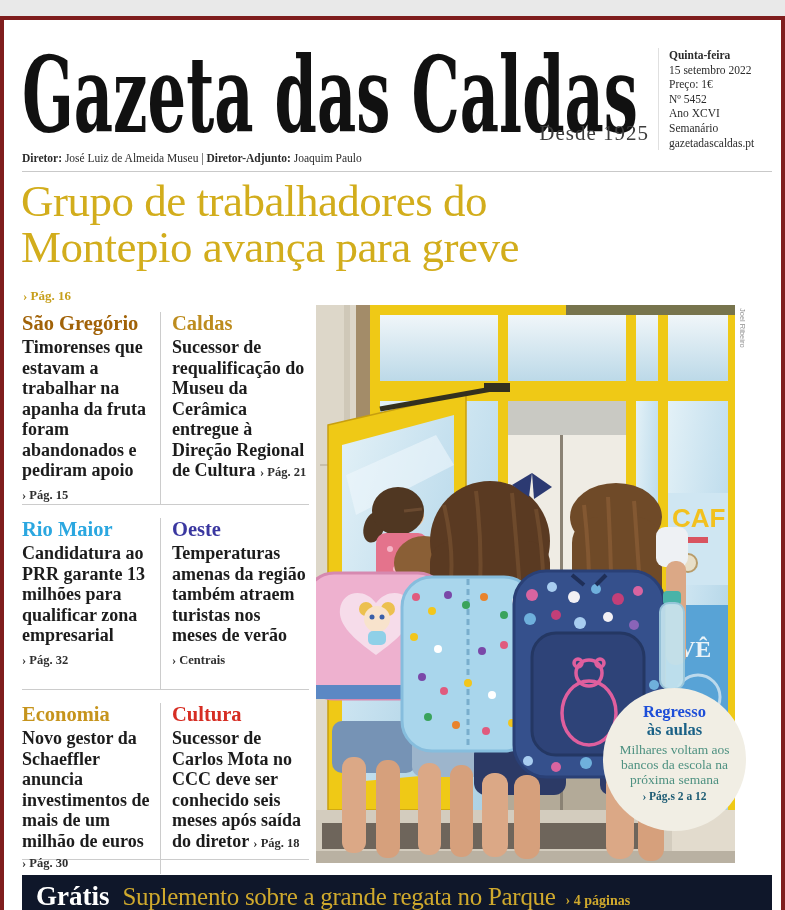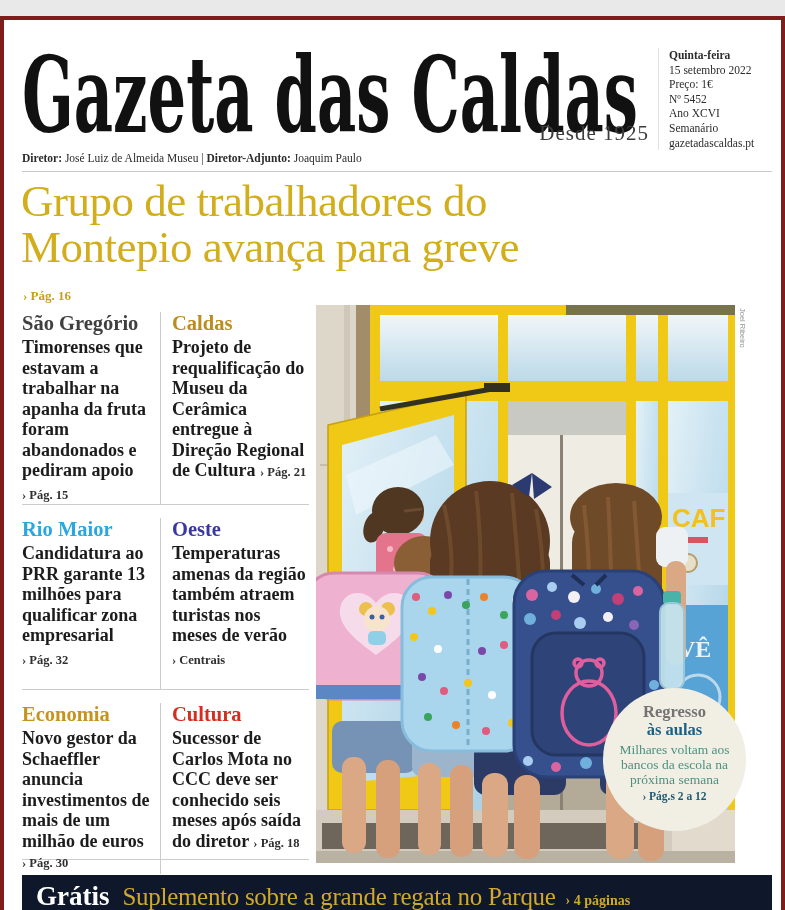--- a/index.html
+++ b/index.html
@@ -92,27 +92,27 @@
   <div class="headline">
     <div style="color: rgb(210, 173, 28);">Grupo de trabalhadores do</div>
     <div style="color: rgb(210, 173, 28);">Montepio avança para greve</div>
   </div>
   <div class="lead-ref">› Pág. 16</div>
 
   <div class="stories">
 
     <div class="srow r1">
       <div class="cell">
-        <div class="kicker" style="color: #404040;">São Gregório</div>
+        <div class="kicker" style="color: #a16207;">São Gregório</div>
         <div class="stitle">Timorenses que estavam a trabalhar na apanha da fruta foram abandonados e pediram apoio</div>
         <div class="sref">› Pág. 15</div>
       </div>
       <div class="cell cell2">
         <div class="kicker" style="color: rgb(189, 140, 30);">Caldas</div>
-        <div class="stitle"><span>Projeto de requalificação do Museu da Cerâmica entregue à Direção Regional de Cultura</span> <span class="sref-inline">› Pág. 21</span></div>
+        <div class="stitle"><span>Sucessor de requalificação do Museu da Cerâmica entregue à Direção Regional de Cultura</span> <span class="sref-inline">› Pág. 21</span></div>
       </div>
     </div>
 
     <div class="srow r2">
       <div class="cell">
         <div class="kicker" style="color: rgb(43, 167, 224);">Rio Maior</div>
         <div class="stitle">Candidatura ao PRR garante 13 milhões para qualificar zona empresarial</div>
         <div class="sref">› Pág. 32</div>
       </div>
       <div class="cell cell2">
@@ -347,21 +347,21 @@
 
       <g>
         <rect x="347" y="286" width="18" height="14" rx="4" fill="#49b3a8"></rect>
         <rect x="344" y="298" width="24" height="86" rx="9" fill="#c2e2ee" opacity="0.95" stroke="#9cc8dc" stroke-width="2"></rect>
       </g>
     </g>
   </svg>
   <div class="credit">Joel Ribeiro</div>
 
   <div class="circle">
-    <div class="t" style="color: #737373;">Regresso</div>
+    <div class="t" style="color: #1d4ed8;">Regresso</div>
     <div class="t" style="color: rgb(26, 97, 134);">às aulas</div>
     <div class="body" style="color: rgb(78, 145, 129);">Milhares voltam aos bancos da escola na próxima semana</div>
     <div class="ref">› Pág.s 2 a 12</div>
   </div>
 
   <div class="footer" style="background-color: #0f172a;">
     <span class="badge">Grátis</span>
     <span class="ftext" style="color: rgb(207, 169, 45);">Suplemento sobre a grande regata no Parque</span>
     <span class="fref" style="color: rgb(207, 169, 45);">› 4 páginas</span>
   </div>

